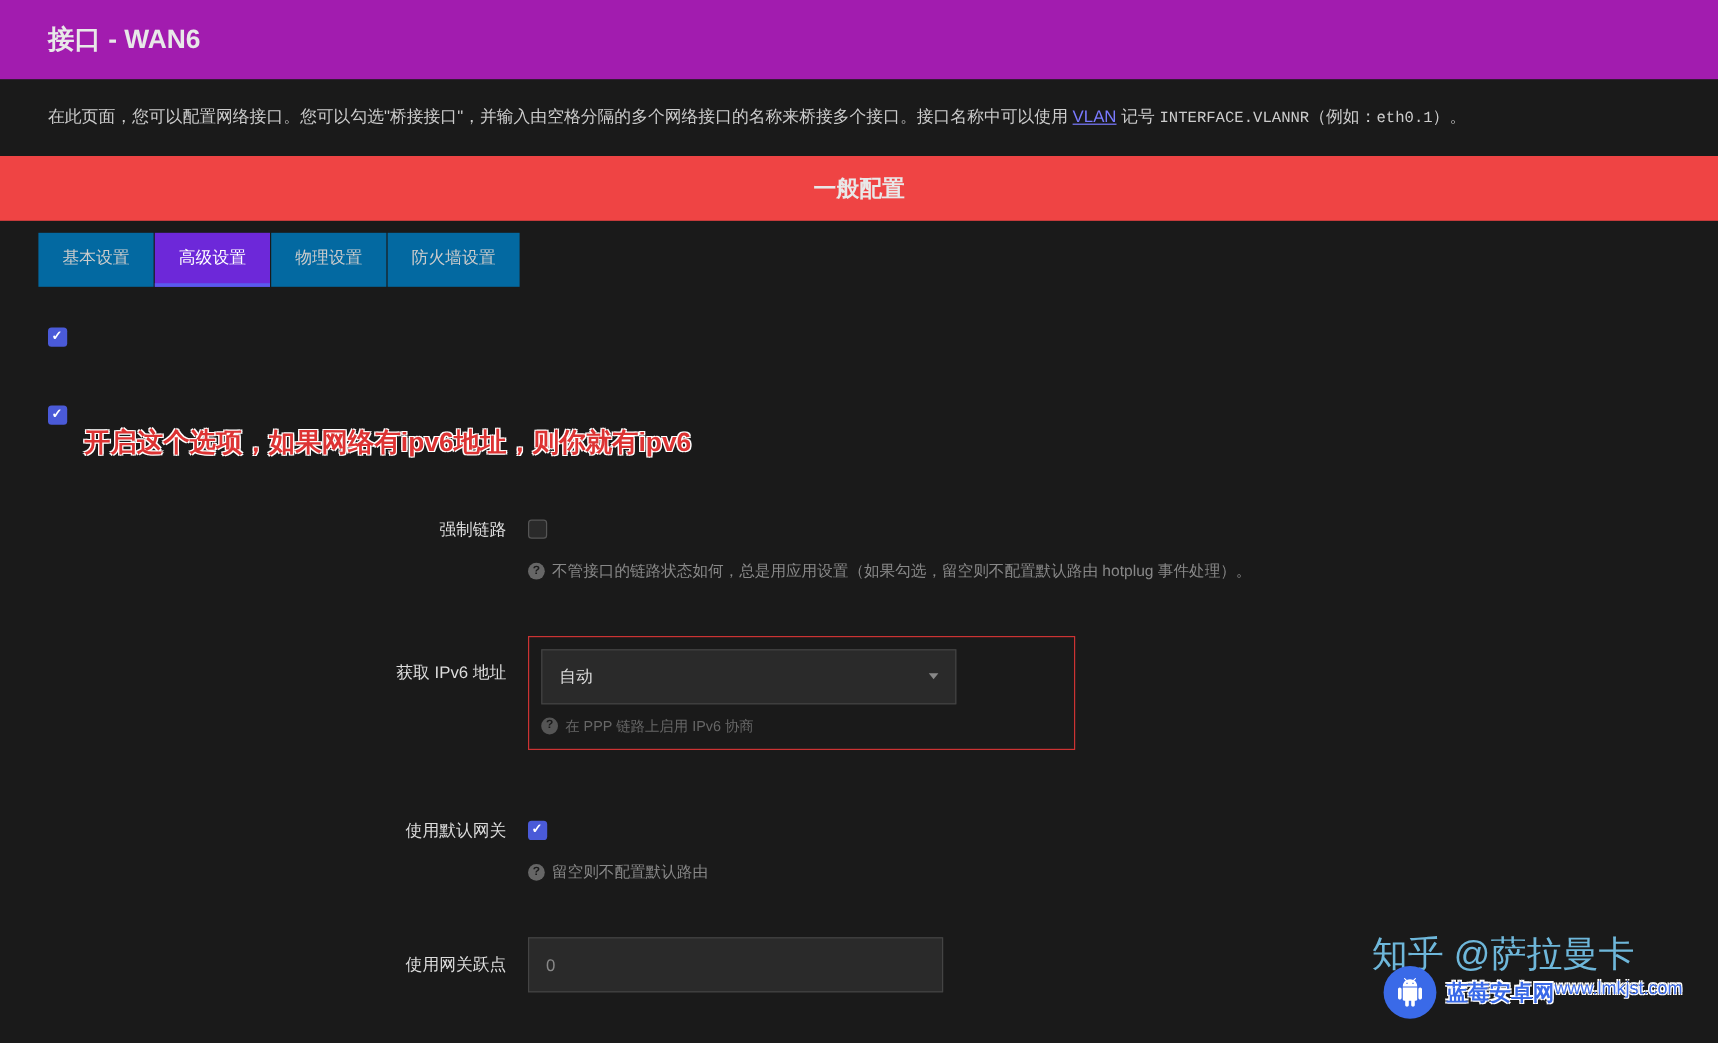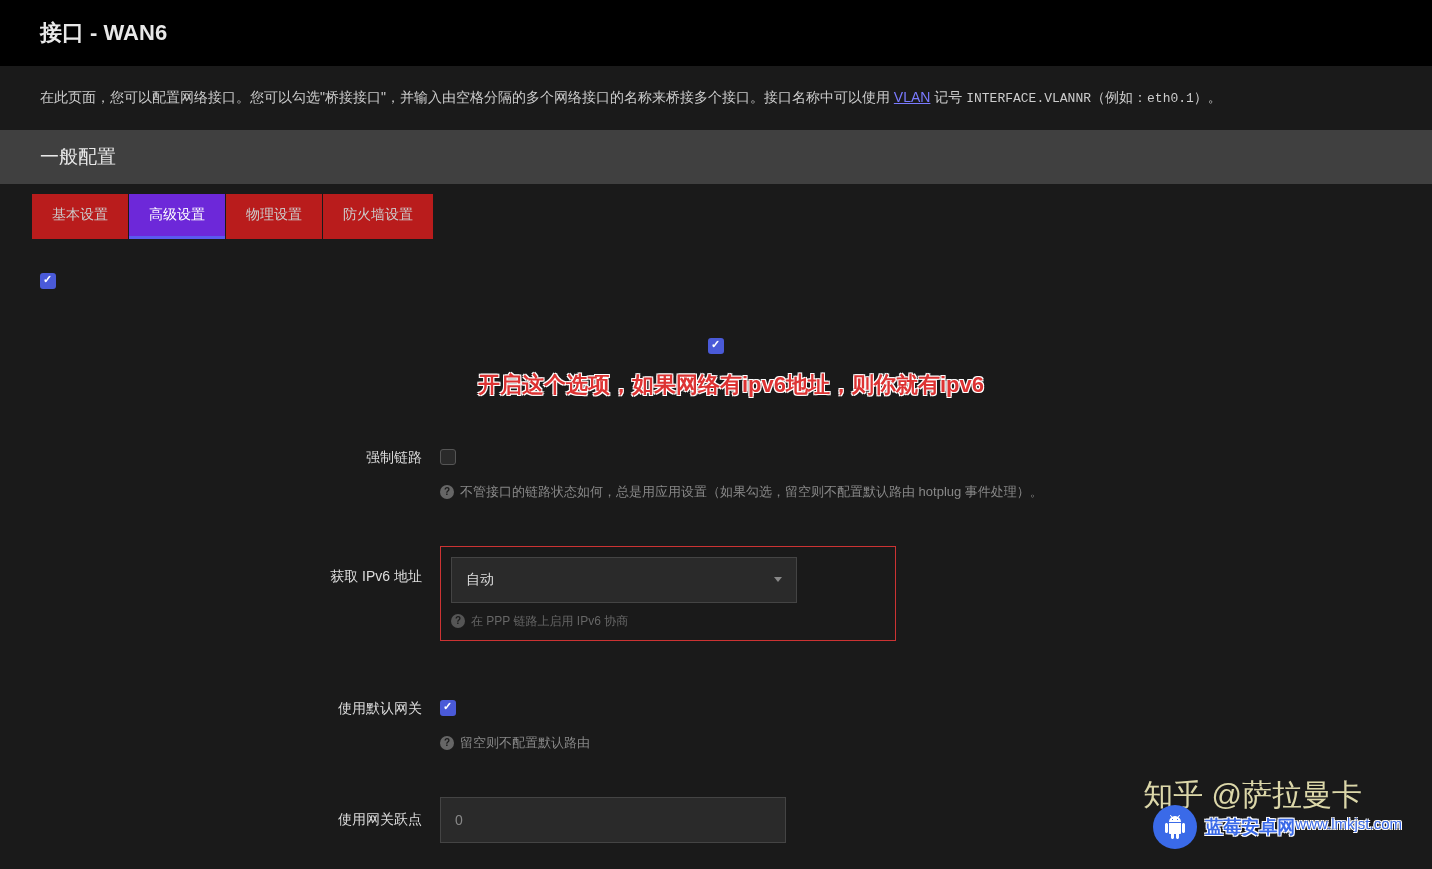--- a/index.html
+++ b/index.html
@@ -11,21 +11,21 @@
       background-color: #1a1a1a;
       color: #cccccc;
       font-family: -apple-system, BlinkMacSystemFont, "Segoe UI", "Microsoft YaHei", sans-serif;
       font-size: 14px;
       width: 1432px;
       height: 869px;
       overflow: hidden;
     }
     .page-header {
       padding: 18px 40px;
-      background-color: #000000;
+      background-color: #a21caf;
     }
     .page-title {
       font-size: 22px;
       font-weight: 600;
       color: #e8e8e8;
     }
     .description {
       padding: 20px 40px 20px 40px;
       color: #cccccc;
       font-size: 14px;
@@ -34,45 +34,46 @@
     .description a {
       color: #7a7aff;
       text-decoration: underline;
     }
     .description .mono {
       font-family: "Courier New", monospace;
       font-size: 13px;
     }
     .section-header {
       padding: 14px 40px;
-      background-color: #404040;
+      background-color: #ef4444;
       font-size: 19px;
-      font-weight: 400;
+      font-weight: 700;
       color: #e8e8e8;
+      text-align: center;
     }
     .tabs {
       display: flex;
       padding: 10px 32px 0 32px;
       gap: 0;
     }
     .tab {
       padding: 12px 20px;
       font-size: 14px;
       color: #cccccc;
       background-color: #2a2a2a;
       cursor: pointer;
       margin-right: 1px;
     }
     .tab.active {
       background-color: #6d28d9;
       border-bottom: 3px solid #5a5aee;
       color: #ffffff;
     }
     .tab:not(.active) {
-      background-color: #b91c1c;
+      background-color: #0369a1;
       text-align: right;
     }
     .form-area {
       padding: 30px 40px;
     }
     .form-row {
       display: flex;
       align-items: flex-start;
       margin-bottom: 45px;
     }
@@ -136,22 +137,20 @@
     .annotation {
       color: #dd3333;
       font-size: 22px;
       font-weight: bold;
       margin-left: 30px;
       text-shadow: 1px 1px 0 #fff, -1px -1px 0 #fff, 1px -1px 0 #fff, -1px 1px 0 #fff;
       white-space: nowrap;
     }
     .annotation-row {
       display: flex;
-      align-items: center;
-      gap: 16px;
     }
     .select-wrapper.highlighted {
       border: 1px solid #cc3333;
       padding: 10px;
       width: 456px;
     }
     .select {
       width: 346px;
       height: 46px;
       background-color: #2a2a2a;
@@ -181,21 +180,21 @@
       font-size: 14px;
     }
     .text-input::placeholder {
       color: #888888;
     }
     .watermark-1 {
       position: absolute;
       right: 70px;
       top: 775px;
       font-size: 30px;
-      color: #fef9c3;
+      color: #7dd3fc;
       font-weight: 400;
       opacity: 0.85;
     }
     .watermark-2 {
       position: absolute;
       right: 30px;
       bottom: 20px;
       display: flex;
       align-items: center;
       gap: 8px;

